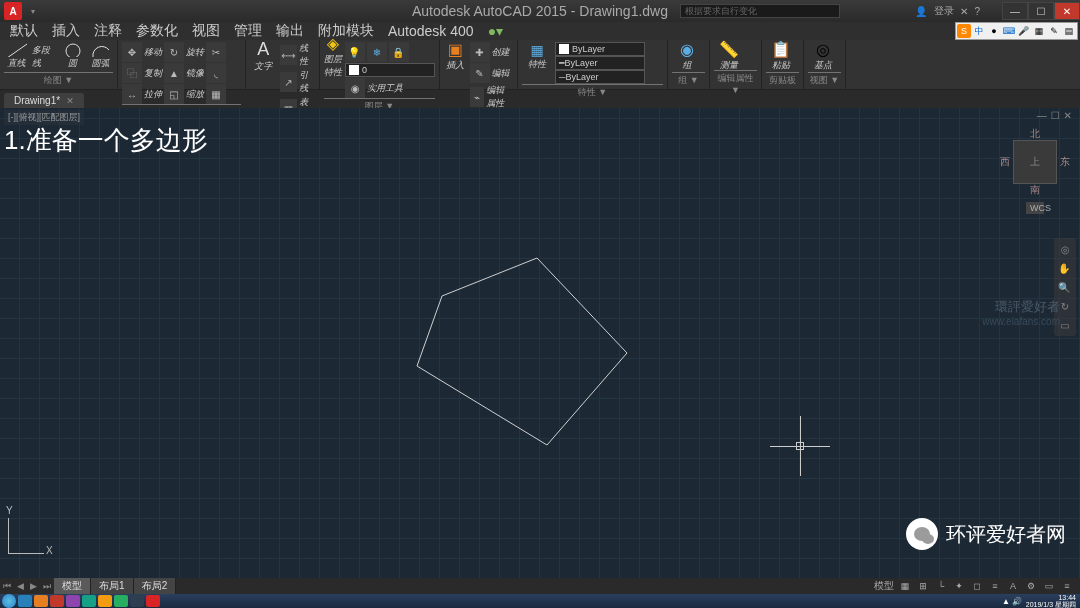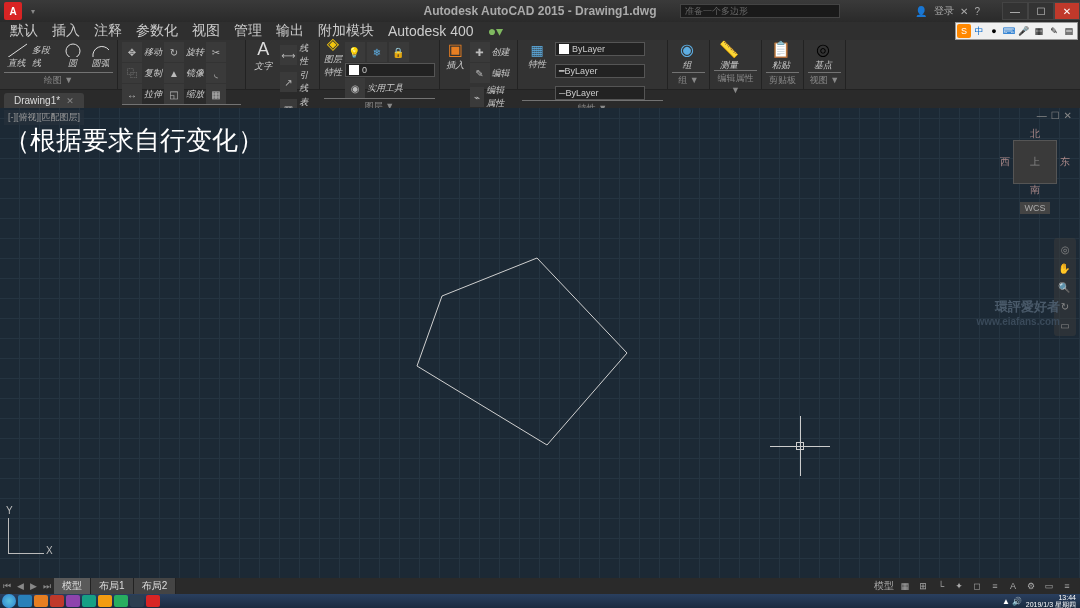--- a/index.html
+++ b/index.html
@@ -1,21 +1,21 @@
 <!DOCTYPE html>
 <html><head>
 <meta charset="utf-8">
 <style>
 * { margin: 0; padding: 0; box-sizing: border-box; font-family: "Microsoft YaHei", sans-serif; }
 body { width: 1080px; height: 608px; background: #1e2329; overflow: hidden; position: relative; }
 
 
 .titlebar { height: 22px; background: linear-gradient(#3a3a3a,#2a2a2a); display: flex; align-items: center; position: relative; }
 .app-icon { width: 18px; height: 18px; background: #d82424; margin: 0 4px; border-radius: 2px; display: flex; align-items: center; justify-content: center; color: #fff; font-size: 10px; font-weight: bold; }
-.title-text { color: #aaa; font-size: 12px; position: absolute; left: 50%; transform: translateX(-50%); font-weight: bold; }
+.title-text { color: #aaa; font-size: 14px; position: absolute; left: 50%; transform: translateX(-50%); }
 .search-box { position: absolute; right: 240px; width: 160px; height: 14px; background: #1a1a1a; border: 1px solid #444; font-size: 9px; color: #666; padding: 0 4px; }
 .login-area { position: absolute; right: 100px; color: #aaa; font-size: 10px; display: flex; gap: 6px; align-items: center; }
 .win-controls { position: absolute; right: 0; display: flex; }
 .win-btn { width: 26px; height: 18px; background: #333; color: #ccc; font-size: 10px; display: flex; align-items: center; justify-content: center; border: 1px solid #444; }
 .win-close { background: #c0392b; color: #fff; }
 
 
 .ime-bar { position: absolute; right: 2px; top: 22px; display: flex; gap: 1px; background: #f0f0f0; padding: 1px; border: 1px solid #999; z-index: 50; }
 .ime-btn { width: 14px; height: 14px; font-size: 9px; display: flex; align-items: center; justify-content: center; }
 .ime-orange { background: #ff8800; color: #fff; border-radius: 2px; }
@@ -70,28 +70,28 @@
 .ucs-lines::before { content:''; position: absolute; bottom:0; left:0; width:1px; height:36px; background:#bbb; }
 .ucs-lines::after { content:''; position: absolute; bottom:0; left:0; width:36px; height:1px; background:#bbb; }
 
 
 .viewcube-area { position: absolute; top: 20px; right: 10px; width: 70px; height: 90px; }
 .viewcube { width: 44px; height: 44px; background: #3a3a3a; border: 1px solid #555; margin: 12px auto 0; display: flex; align-items: center; justify-content: center; color: #888; font-size: 10px; position: relative; }
 .cube-n { position: absolute; top: -14px; left: 50%; transform: translateX(-50%); color: #a88; font-size: 10px; }
 .cube-s { position: absolute; bottom: -14px; left: 50%; transform: translateX(-50%); color: #a88; font-size: 10px; }
 .cube-e { position: absolute; right: -14px; top: 50%; transform: translateY(-50%); color: #a88; font-size: 10px; }
 .cube-w { position: absolute; left: -14px; top: 50%; transform: translateY(-50%); color: #a88; font-size: 10px; }
-.wcs-label { background: #444; color: #aaa; font-size: 9px; padding: 1px 4px; margin: 18px auto 0; width: 30px; text-align: center; }
+.wcs-label { background: #444; color: #aaa; font-size: 9px; padding: 1px 4px; margin: 18px auto 0; width: 18px; text-align: center; }
 
 
 .navbar-right { position: absolute; right: 4px; top: 130px; width: 22px; background: rgba(60,60,60,0.5); border-radius: 3px; padding: 3px 0; display: flex; flex-direction: column; gap: 3px; align-items: center; }
 .nav-tool { width: 16px; height: 16px; color: #888; font-size: 10px; display: flex; align-items: center; justify-content: center; }
 
 
-.watermark { position: absolute; right: 20px; top: 190px; color: #4a5a6a; font-size: 13px; text-align: right; font-weight: bold; }
+.watermark { position: absolute; right: 20px; top: 190px; color: #4a5a6a; font-size: 13px; text-align: right; }
 .watermark-url { font-size: 10px; color: #3a4a5a; }
 
 
 .wechat { position: absolute; right: 14px; bottom: 28px; display: flex; align-items: center; gap: 8px; }
 .wechat-icon { width: 32px; height: 32px; background: #fff; border-radius: 50%; display: flex; align-items: center; justify-content: center; position: relative; }
 .wechat-bubble { width: 16px; height: 14px; background: #9b9b9b; border-radius: 50%; position: relative; }
 .wechat-bubble2 { width: 12px; height: 10px; background: #9b9b9b; border-radius: 50%; position: absolute; right: 4px; bottom: 6px; }
 .wechat-text { color: #fff; font-size: 20px; font-weight: 400; }
 
 
@@ -109,21 +109,21 @@
 .tray { position: absolute; right: 4px; display: flex; gap: 3px; align-items: center; color: #fff; font-size: 8px; }
 .tray-time { text-align: right; line-height: 1; font-size: 7px; }
 </style>
 </head>
 <body>
 
 <div class="titlebar">
   <div class="app-icon">A</div>
   <div class="menu-dropdown">▾</div>
   <span class="title-text">Autodesk AutoCAD 2015 - Drawing1.dwg</span>
-  <div class="search-box">准备一个多边形</div>
+  <div class="search-box">根据要求自行变化</div>
   <div class="login-area">
     <span>👤</span>
     <span>登录</span>
     <span>✕</span>
     <span>?</span>
   </div>
   <div class="win-controls">
     <div class="win-btn">—</div>
     <div class="win-btn">☐</div>
     <div class="win-btn win-close">✕</div>
@@ -282,21 +282,21 @@
     </div>
     <div class="panel-title">块 ▼</div>
   </div>
 
   <div class="ribbon-panel" style="width:150px">
     <div class="panel-content">
       <div class="big-icon">
           <span style="font-size:14px;color:#5dade2">▦</span>
           <span class="tool-label">特性</span>
         </div>
-      <div class="tool-col" style="gap:8px">
+      <div class="tool-col" style="gap:0">
         <div class="layer-combo">
             <span class="layer-swatch"></span>
             <span>ByLayer</span>
           </div>
         <div class="layer-combo">━ <span>ByLayer</span></div>
         <div class="layer-combo">─ <span>ByLayer</span></div>
       </div>
     </div>
     <div class="panel-title">特性 ▼</div>
   </div>
@@ -351,21 +351,21 @@
 
 <div class="drawing-area">
   <div class="view-label">[-][俯视][匹配图层]</div>
   <div class="view-controls">
     <span>—</span>
     <span>☐</span>
     <span>✕</span>
   </div>
 
   <div class="instruction">
-    <div>（根据要求自行变化）</div>
+    <div>1.准备一个多边形</div>
   </div>
 
   <svg class="polygon-svg">
     <polygon id="poly" fill="none" stroke="#d0d0d0" stroke-width="1" points="417,258 442,188 537,150 627,245 547,337"></polygon>
   </svg>
 
   <div class="crosshair" id="crosshair" style="left: 770px; top: 308px;">
     <div class="crosshair-box"></div>
   </div>
 
@@ -392,20 +392,27 @@
     <div class="nav-tool">🔍</div>
     <div class="nav-tool">↻</div>
     <div class="nav-tool">▭</div>
   </div>
 
   <div class="watermark">
     <div>環評愛好者</div>
     <div class="watermark-url">www.eiafans.com</div>
   </div>
 
+  <div class="wechat">
+    <div class="wechat-icon">
+      <div class="wechat-bubble"></div>
+        <div class="wechat-bubble2"></div>
+    </div>
+    <span class="wechat-text">环评爱好者网</span>
+  </div>
 </div>
 
 <div class="model-tabs">
   <span class="model-nav">⏮</span>
   <span class="model-nav">◀</span>
   <span class="model-nav">▶</span>
   <span class="model-nav">⏭</span>
   <div class="model-tab active">模型</div>
   <div class="model-tab">布局1</div>
   <div class="model-tab">布局2</div>

